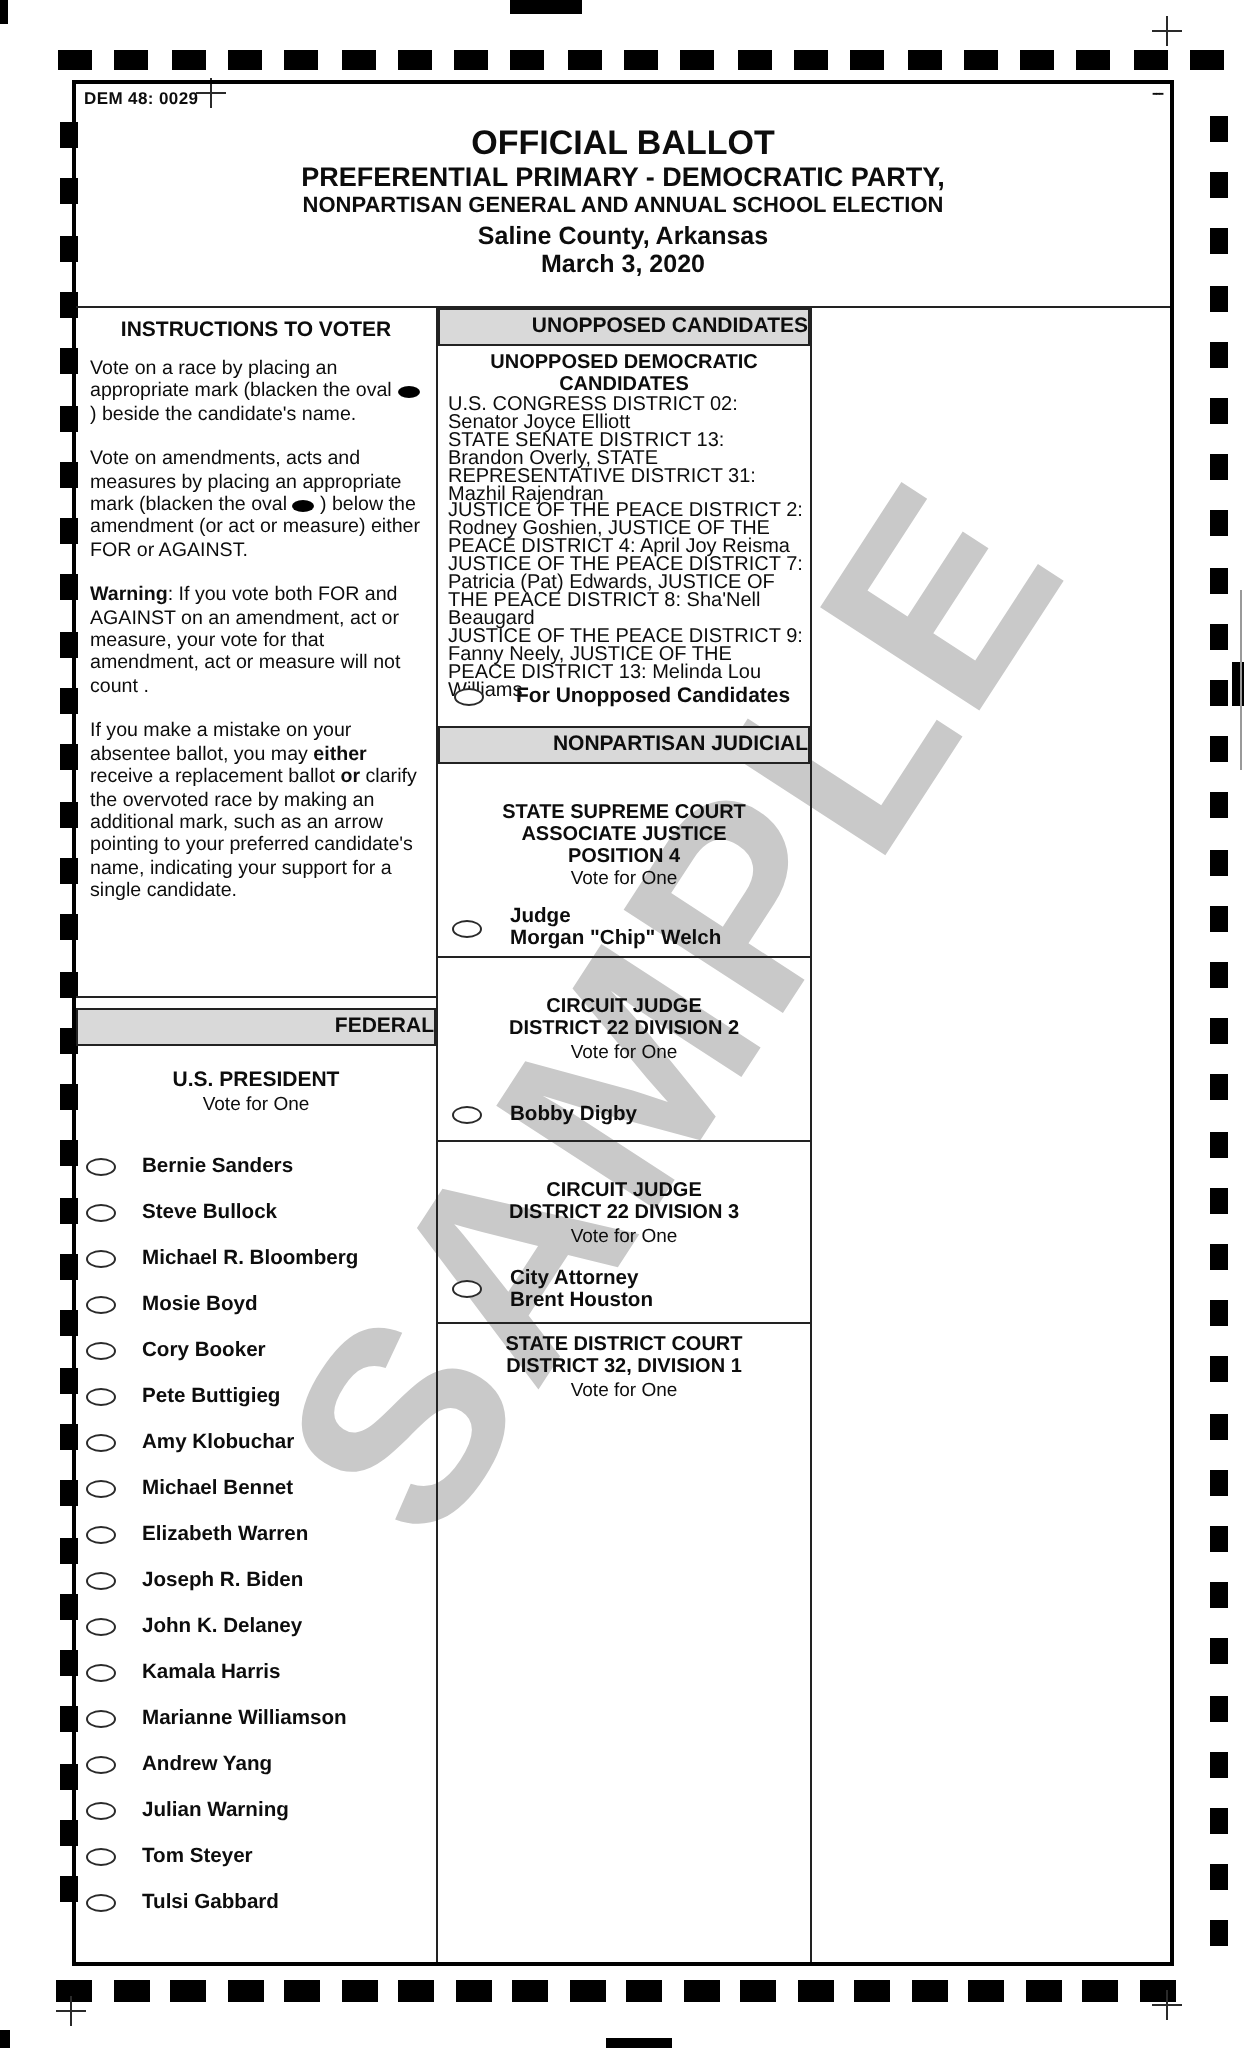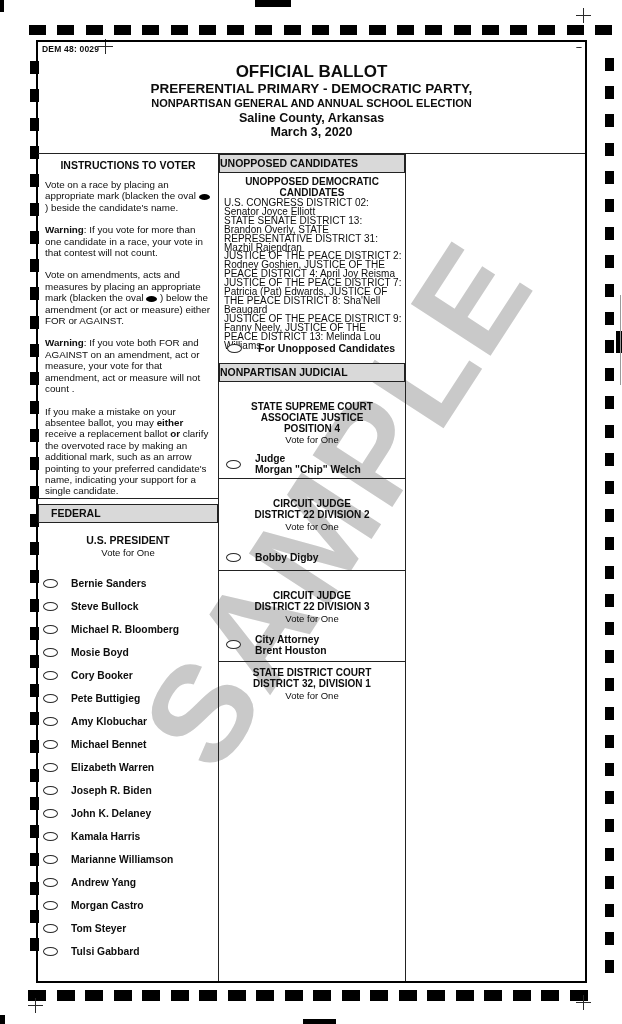--- a/index.html
+++ b/index.html
@@ -27,21 +27,21 @@
   .titleblock .tl1{font-size:13.5px;line-height:15px;}
   .titleblock .tl2{font-size:11px;line-height:15px;}
   .titleblock .tl3{font-size:12.5px;line-height:14px;}
   .titleblock .tl4{font-size:12.5px;line-height:14px;}
   .cols{position:absolute;left:0;top:111px;right:0;bottom:0;border-top:1px solid #222;}
   .col1{position:absolute;left:0;top:0;bottom:0;width:180px;border-right:1px solid #222;}
   .col2{position:absolute;left:181px;top:0;bottom:0;width:186px;border-right:1px solid #222;}
   .col3{position:absolute;left:368px;top:0;bottom:0;right:0;}
   
   .bar{background:var(--bar,#d9d9d9);border:1px solid #222;box-sizing:border-box;
-       font-weight:bold;font-size:10.5px;text-align:left;line-height:17px;height:19px;}
+       font-weight:bold;font-size:10.5px;text-align:right;line-height:17px;height:19px;}
   
   .instr{position:absolute;top:0;left:0;right:0;height:344px;border-bottom:1px solid #222;overflow:hidden;}
   .instr-title{margin-top:5px;text-align:center;font-weight:bold;font-size:10.5px;}
   .instr-paras{padding:8px 6px 0 7px;}
   .instr-paras p{margin:0 0 11px 0;font-size:9.8px;line-height:11.4px;}
   .ifill{display:inline-block;width:11px;height:6px;background:#000;border-radius:50%;vertical-align:-0.5px;}
   .fedbar{position:absolute;top:350px;left:0;right:0;padding-left:12px;}
   .fed-title{position:absolute;top:380px;left:0;right:0;text-align:center;font-weight:bold;font-size:10.5px;}
   .fed-vote{position:absolute;top:393px;left:0;right:0;text-align:center;font-size:9.5px;}
   .fedrows{position:absolute;top:418px;left:0;right:0;}
@@ -206,21 +206,20 @@
         <div class="tl4">March 3, 2020</div>
       </div>
 
     <div class="cols">
 
       <div class="col1">
         <div class="instr">
           <div class="instr-title">INSTRUCTIONS TO VOTER</div>
           <div class="instr-paras" id="instr-paras">
               <p>Vote on a race by placing an appropriate mark (blacken the oval <span class="ifill"></span> ) beside the candidate's name.</p>
-              <p><b>Warning</b>:  If you vote for more than one candidate in a race, your vote in that contest will not count.</p>
               <p>Vote on amendments, acts and measures by placing an appropriate mark (blacken the oval <span class="ifill"></span> ) below the amendment (or act or measure) either FOR or AGAINST.</p>
               <p><b>Warning</b>:  If you vote both FOR and AGAINST on an amendment, act or measure, your vote for that amendment, act or measure  will not count .</p>
               <p>If you make a mistake on your absentee ballot, you may <b>either</b> receive a replacement ballot <b>or</b> clarify the overvoted race by making an additional mark, such as an arrow pointing to your preferred candidate's name, indicating your support for a single candidate.</p>
             </div>
         </div>
         <div class="bar fedbar">FEDERAL</div>
         <div class="fed-title">U.S. PRESIDENT</div>
         <div class="fed-vote">Vote for One</div>
         <div class="fedrows" id="fedrows">
             <div class="crow">
@@ -303,21 +302,21 @@
             </div>
             <div class="crow">
               <span class="oval"></span>
               <div class="clbl">
                 <div>Andrew Yang</div>
               </div>
             </div>
             <div class="crow">
               <span class="oval"></span>
               <div class="clbl">
-                <div>Morgan Castro</div>
+                <div>Julian Warning</div>
               </div>
             </div>
             <div class="crow">
               <span class="oval"></span>
               <div class="clbl">
                 <div>Tom Steyer</div>
               </div>
             </div>
             <div class="crow">
               <span class="oval"></span>

